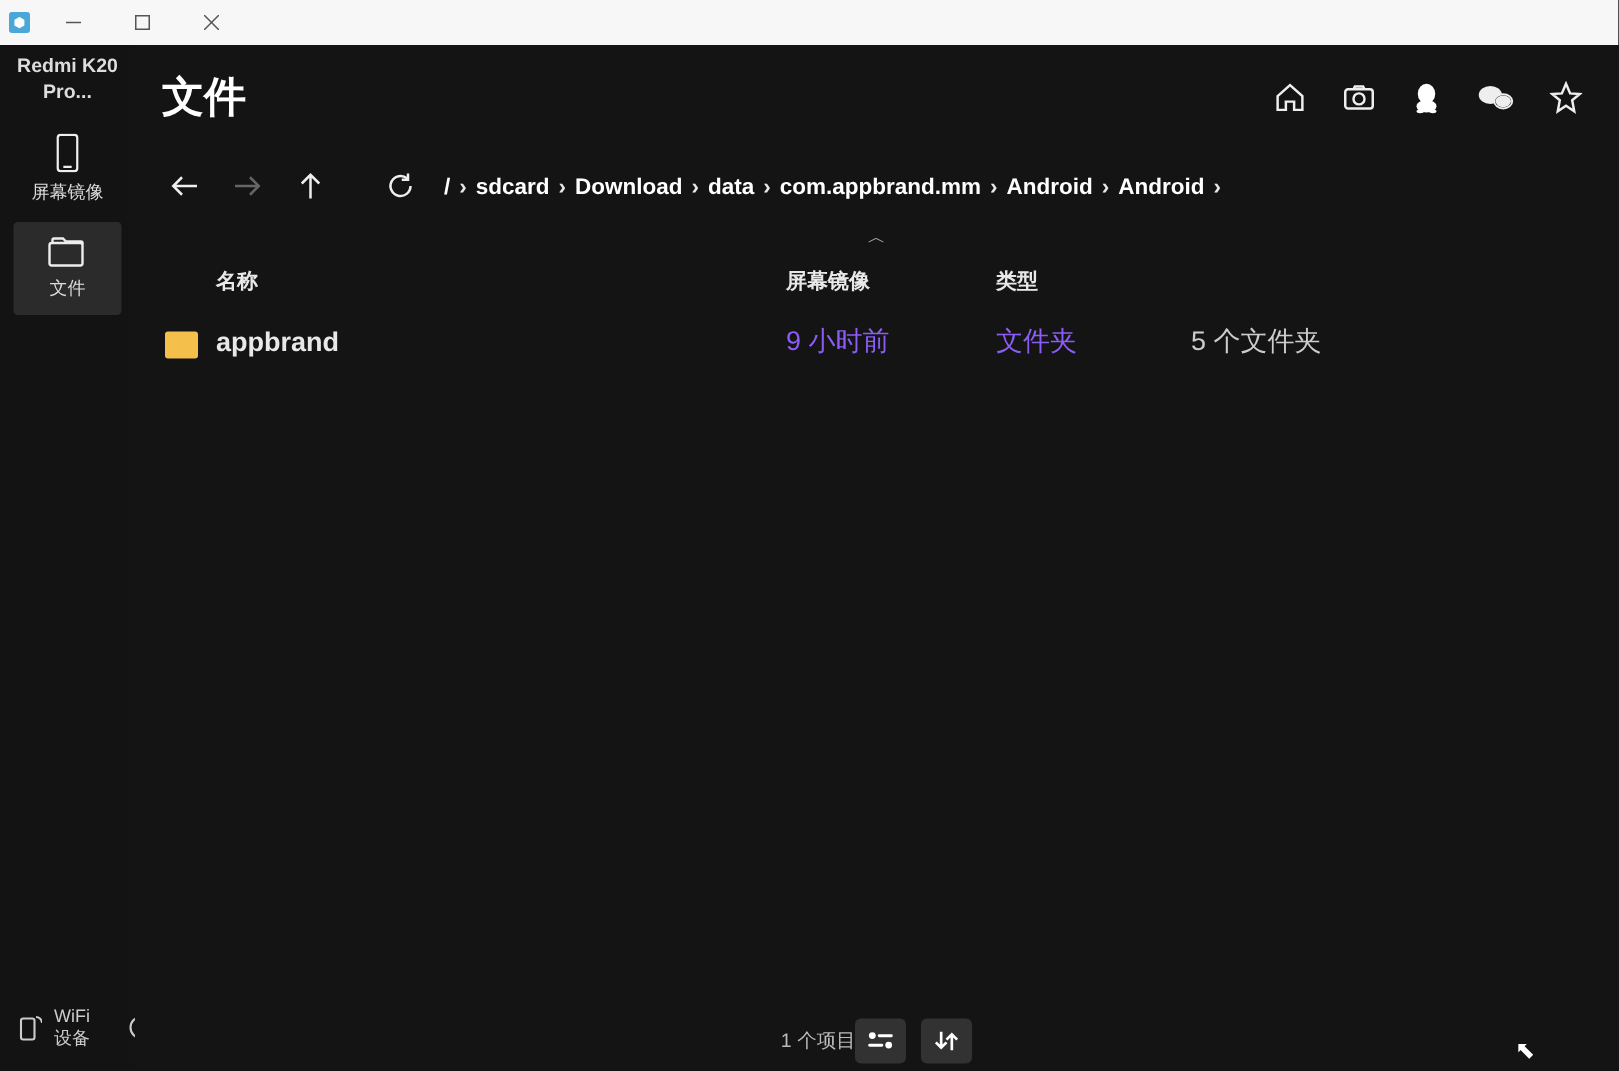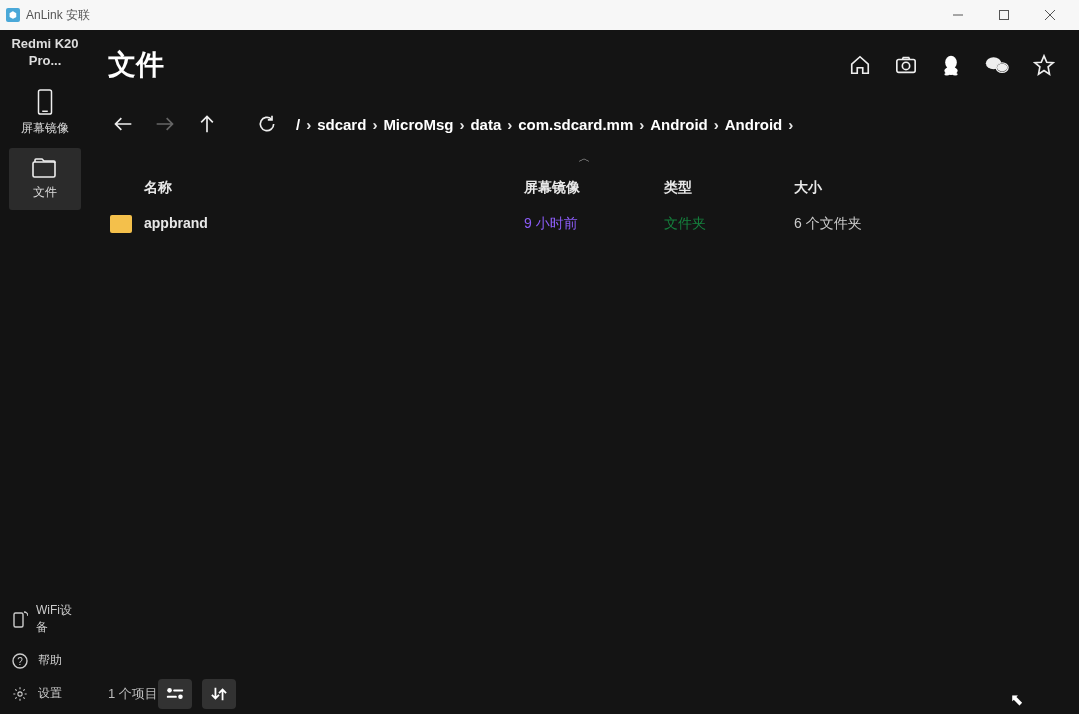--- a/index.html
+++ b/index.html
@@ -13,21 +13,21 @@
   
   .main { display: flex; height: calc(714px - 30px); background: #131313; }
   
   .sidebar { width: 90px; background: #131313; display: flex; flex-direction: column; }
   .device-label { color: #ddd; font-size: 13px; font-weight: 600; text-align: center; padding: 6px 6px 8px; line-height: 1.3; }
   .side-items { flex: 1; display: flex; flex-direction: column; align-items: center; }
   .side-item { width: 72px; height: 62px; display: flex; flex-direction: column; align-items: center; justify-content: center; gap: 5px; font-size: 12px; color: #ddd; cursor: pointer; border-radius: 3px; margin-top: 4px; }
   .side-item.active { background: #2b2b2b; }
   .side-item .sicon { font-size: 22px; color: #eee; }
   .side-item .slabel { font-size: 12px; }
-  .side-footer { display: flex; flex-direction: column; padding-bottom: 4px; }
+  .side-footer { display: flex; flex-direction: row; padding-bottom: 4px; }
   .side-foot-item { display: flex; align-items: center; gap: 8px; font-size: 12px; color: #ccc; padding: 8px 12px; cursor:pointer;}
   .side-foot-item .ficon { width: 18px; text-align: center; font-size: 15px; }
   
   .content { flex: 1; display: flex; flex-direction: column; background: #141414; }
   .header { height: 70px; display: flex; align-items: center; padding: 0 24px 0 18px; justify-content: space-between; }
   .header h1 { font-size: 28px; font-weight: 700; color: #fff; }
   .header-icons { display: flex; gap: 24px; align-items: center; }
   .header-icons .hicon { font-size: 20px; color: #eee; cursor: pointer; }
   .qq-icon svg { fill:#fff;}
   
@@ -38,42 +38,41 @@
   .breadcrumbs .sep { color: #e8e8e8; font-weight: 700; font-size: 15px; }
   .breadcrumbs .bc { cursor: pointer; white-space: nowrap; }
   
   .list-area { flex: 1; position: relative; overflow: auto; }
   .collapser { text-align:center; color:#aaa; font-size:12px; padding:2px 0;}
   .col-headers { display: flex; padding: 10px 10px 10px 54px; font-size: 14px; color: #e8e8e8; font-weight: 700; }
   .col-name  { width: 380px; }
   .col-mod   { width: 140px; }
   .col-type  { width: 130px; }
   .col-size  { flex: 1; }
-  .row { display: flex; align-items: flex-start; padding: 8px 10px 8px 20px; font-size: 14px; color: #e8e8e8; cursor:pointer;}
+  .row { display: flex; align-items: flex-end; padding: 8px 10px 8px 20px; font-size: 18px; color: #e8e8e8; cursor:pointer;}
   .row .folder-icon { width: 22px; height: 18px; background:#f4c04b; border-radius:2px; margin-right: 12px; }
   .row .rname { width: 380px; font-weight: 600; }
   .row .rmod  { width: 140px; color:#8b5cf6;}
-  .row .rtype { width: 130px; color:#15803d;}
+  .row .rtype { width: 130px; color:#8b5cf6;}
   .row .rsize { flex: 1; color:#ccc;}
   
-  .statusbar { height: 40px; display: flex; align-items: center; padding: 0 18px; justify-content: flex-start; font-size: 13px; color: #bbb; }
+  .statusbar { height: 40px; display: flex; align-items: center; padding: 0 18px; justify-content: center; font-size: 13px; color: #bbb; }
   .status-right { display: flex; gap: 10px; align-items:center; }
   .status-btn { width: 34px; height: 30px; background:#323232; border-radius:4px; display:flex;align-items:center;justify-content:center;color:#eee;cursor:pointer;}
   .status-btn.toggle { font-size: 14px; }
   .status-btn.transfer { font-size: 15px; }
   .cursor { position:absolute; left:1010px; top:690px; font-size:16px; color:#fff; pointer-events:none;}
   
   svg { display:block; }
 </style>
 </head>
 <body>
 
 <div class="titlebar">
   <span class="app-icon">⬢</span>
-  <span class="title">AnLink 安联</span>
   <div class="win-btns">
     <div class="win-btn">
       <svg width="10" height="10" viewBox="0 0 10 10">
           <line x1="0" y1="5" x2="10" y2="5" stroke="#555" stroke-width="1"></line>
         </svg>
     </div>
     <div class="win-btn">
       <svg width="10" height="10" viewBox="0 0 10 10">
           <rect x="0.5" y="0.5" width="9" height="9" fill="none" stroke="#555" stroke-width="1"></rect>
         </svg>
@@ -202,47 +201,46 @@
         <svg width="20" height="20" viewBox="0 0 24 24">
             <path d="M20 12 A8 8 0 1 1 17.3 6" fill="none" stroke="#eee" stroke-width="2"></path>
             <path d="M18 2 L18 7 L13 7" fill="none" stroke="#eee" stroke-width="2"></path>
           </svg>
       </div>
       <div class="breadcrumbs">
         <span class="bc">/</span>
         <span class="sep">›</span>
         <span class="bc">sdcard</span>
         <span class="sep">›</span>
-        <span class="bc">MicroMsg</span>
+        <span class="bc">Download</span>
         <span class="sep">›</span>
         <span class="bc">data</span>
         <span class="sep">›</span>
-        <span class="bc">com.sdcard.mm</span>
+        <span class="bc">com.appbrand.mm</span>
         <span class="sep">›</span>
         <span class="bc">Android</span>
         <span class="sep">›</span>
         <span class="bc">Android</span>
         <span class="sep">›</span>
       </div>
     </div>
 
     <div class="list-area">
       <div class="collapser">︿</div>
       <div class="col-headers">
         <div class="col-name">名称</div>
         <div class="col-mod">屏幕镜像</div>
         <div class="col-type">类型</div>
-        <div class="col-size">大小</div>
       </div>
       <div class="row">
         <span class="folder-icon"></span>
         <span class="rname">appbrand</span>
         <span class="rmod">9 小时前</span>
         <span class="rtype">文件夹</span>
-        <span class="rsize">6 个文件夹</span>
+        <span class="rsize">5 个文件夹</span>
       </div>
     </div>
 
     <div class="statusbar">
       <span>1 个项目</span>
       <div class="status-right">
         <div class="status-btn toggle">
           <svg width="20" height="16" viewBox="0 0 22 16">
               <circle cx="5" cy="4" r="2.5" fill="#fff"></circle>
               <rect x="9" y="3" width="11" height="2.2" fill="#fff" rx="1"></rect>

